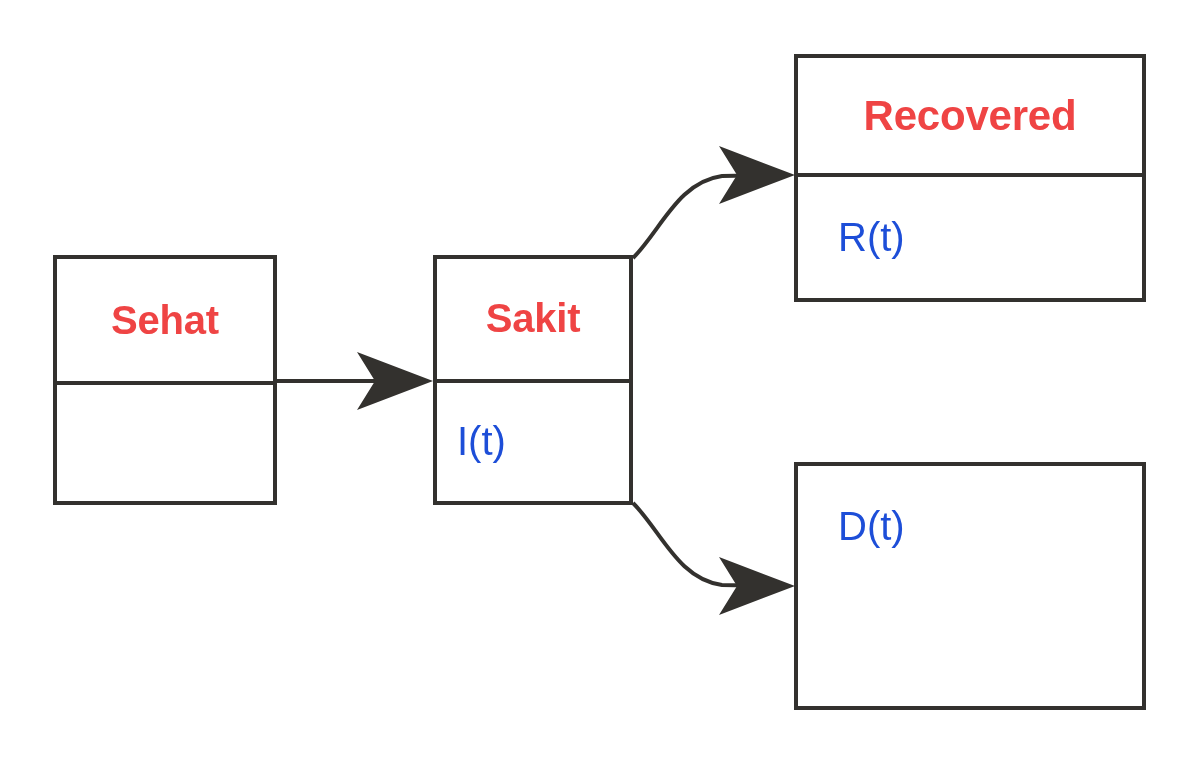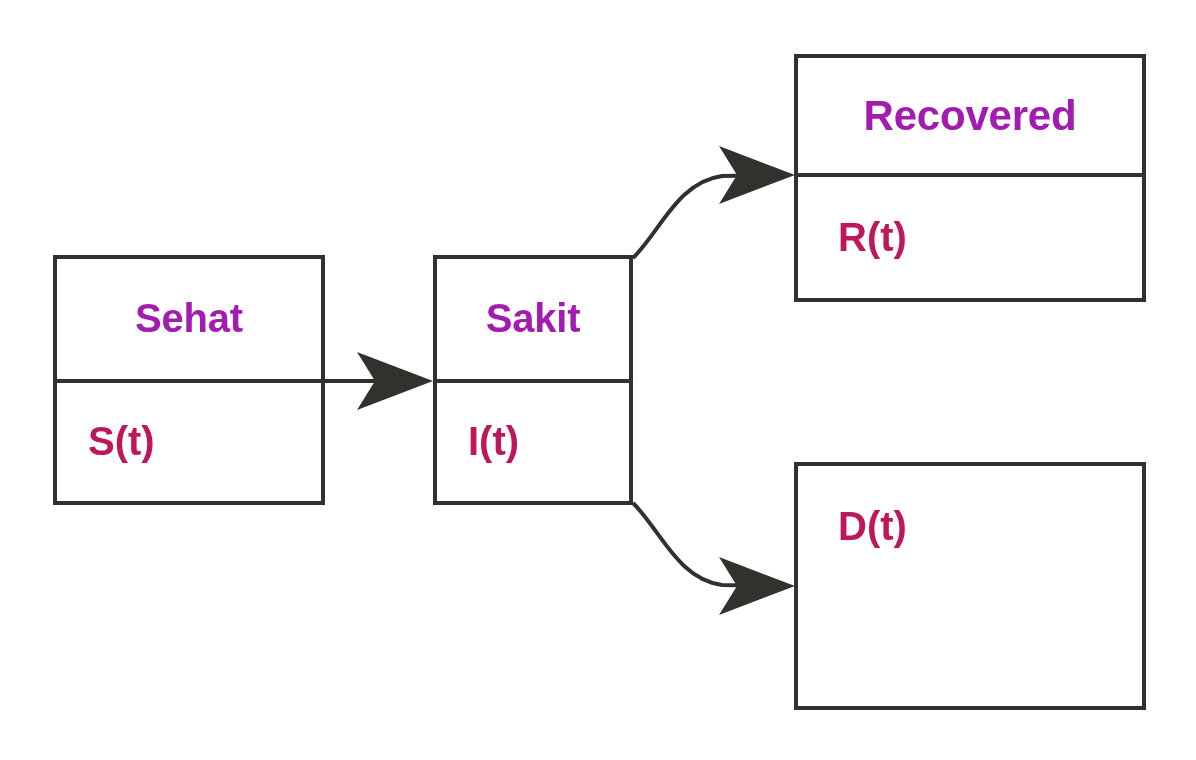--- a/index.html
+++ b/index.html
@@ -29,43 +29,43 @@
     flex-direction: column;
     z-index: 3;
   }
   .node .hdr {
     box-sizing: border-box;
     display: flex;
     align-items: center;
     justify-content: center;
     border-bottom: 4px solid #33312E;
     font-weight: bold;
-    color: #a21caf;
+    color: #ef4444;
     letter-spacing: -0.2px;
     white-space: nowrap;
   }
   .node .body {
     box-sizing: border-box;
     display: flex;
     align-items: center;
     justify-content: flex-start;
-    color: #be185d;
-    font-weight: bold;
+    color: #1d4ed8;
+    font-weight: normal;
     white-space: nowrap;
   }
 
   
-  #node-sehat { left: 53px; top: 255px; width: 272px; height: 250px; }
+  #node-sehat { left: 53px; top: 255px; width: 224px; height: 250px; }
   #node-sehat .hdr  { height: 126px; font-size: 40px; }
   #node-sehat .body { height: 120px; font-size: 40px; padding-left: 31px; }
 
   
   #node-sakit { left: 433px; top: 255px; width: 200px; height: 250px; }
   #node-sakit .hdr  { height: 126px; font-size: 40px; text-align: center; }
-  #node-sakit .body { height: 120px; font-size: 40px; padding-left: 31px; }
+  #node-sakit .body { height: 120px; font-size: 40px; padding-left: 20px; }
 
   
   #node-recovered { left: 794px; top: 54px; width: 352px; height: 248px; }
   #node-recovered .hdr  { height: 121px; font-size: 42px; }
   #node-recovered .body { height: 123px; font-size: 40px; padding-left: 40px; }
 
   
   #node-meninggal { left: 794px; top: 462px; width: 352px; height: 248px; }
   #node-meninggal .hdr  { height: 123px; font-size: 42px; }
   #node-meninggal .body { height: 121px; font-size: 40px; padding-left: 40px; }
@@ -108,21 +108,20 @@
     </g>
 
     <g>
       <path class="edge-line" d="M 633 503 C 661 531, 678 579, 722 585 L 786 586"></path>
       <path class="edge-head" d="M 795 586 L 719 557 L 737 586 L 719 615 Z"></path>
     </g>
   </svg>
 
   <div class="node" id="node-sehat">
     <div class="hdr">Sehat</div>
-    <div class="body">S(t)</div>
   </div>
 
   <div class="node" id="node-sakit">
     <div class="hdr">Sakit</div>
     <div class="body">I(t)</div>
   </div>
 
   <div class="node" id="node-recovered">
     <div class="hdr">Recovered</div>
     <div class="body">R(t)</div>

